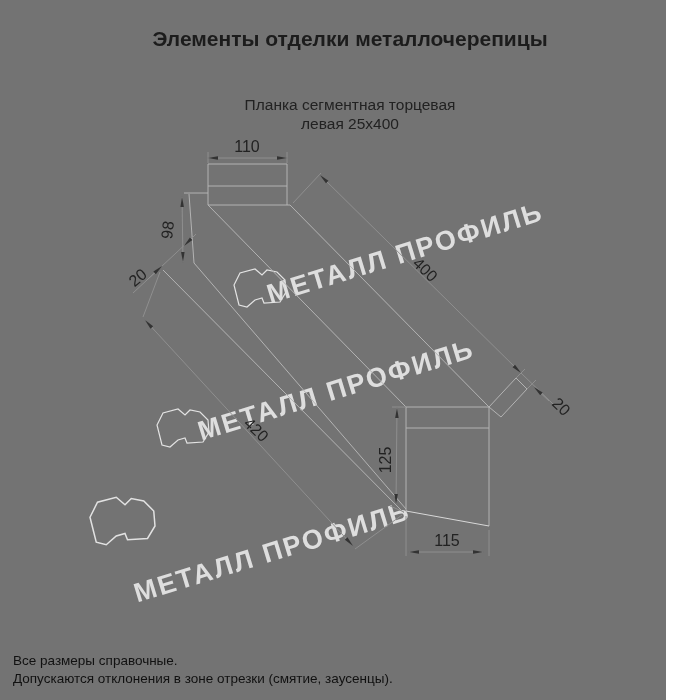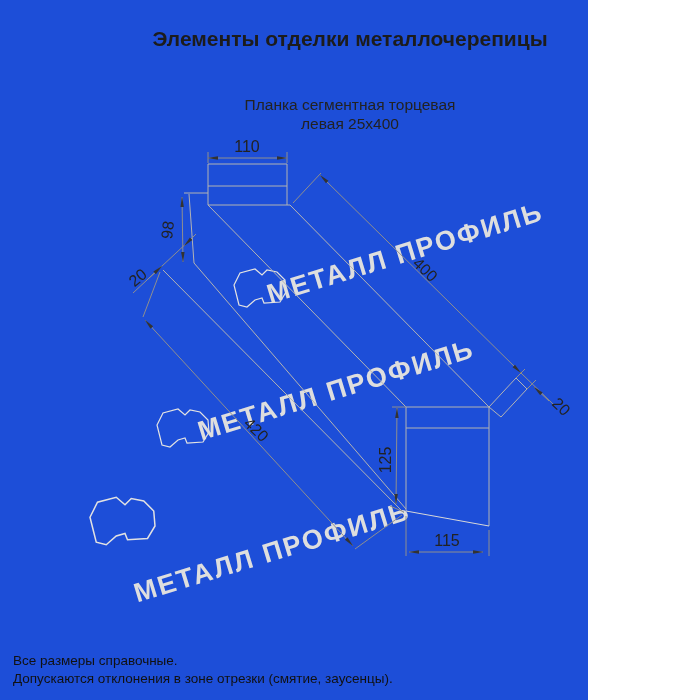--- a/index.html
+++ b/index.html
@@ -1,16 +1,16 @@
 <!DOCTYPE html>
 <html><head>
 <meta charset="utf-8">
 <style>
   html,body{margin:0;padding:0;background:#fff;}
-  .page{position:relative;width:588px;height:700px;background:#1d4ed8;overflow:hidden;
+  .page{position:relative;width:666px;height:700px;background:#737373;overflow:hidden;
         font-family:"Liberation Sans", sans-serif;}
   svg{position:absolute;left:0;top:0;}
   text{font-family:"Liberation Sans", sans-serif;}
   .title{font-size:21px;font-weight:bold;fill:#1c1c1c;}
   .subtitle{font-size:15.5px;fill:#222;}
   .dim{font-size:16px;fill:#222;}
   .footer{font-size:13.5px;fill:#111;}
   .wm{font-size:27px;font-weight:bold;fill:#dedede;letter-spacing:2px;}
   .outline{stroke:#b3b3b3;stroke-width:1;fill:none;}
   .faint{stroke:#d8d8d8;stroke-width:1;fill:none;}

